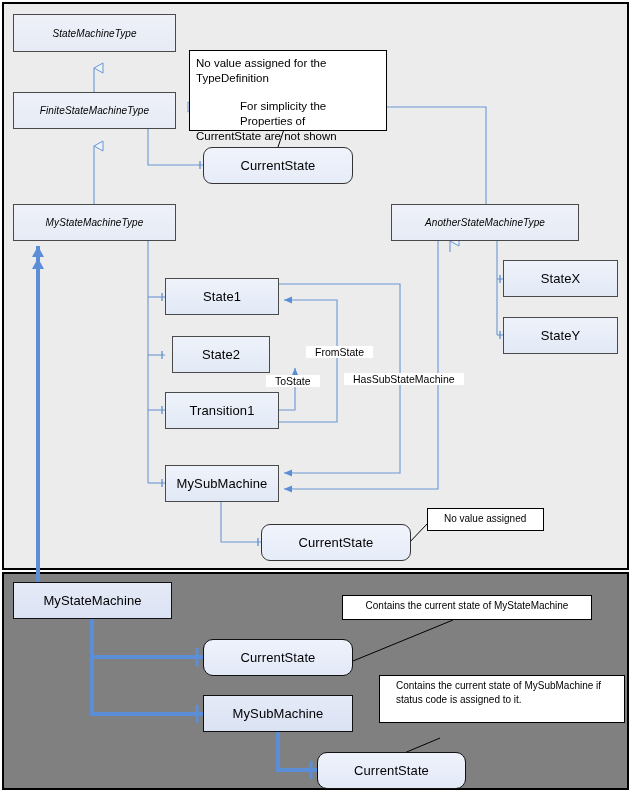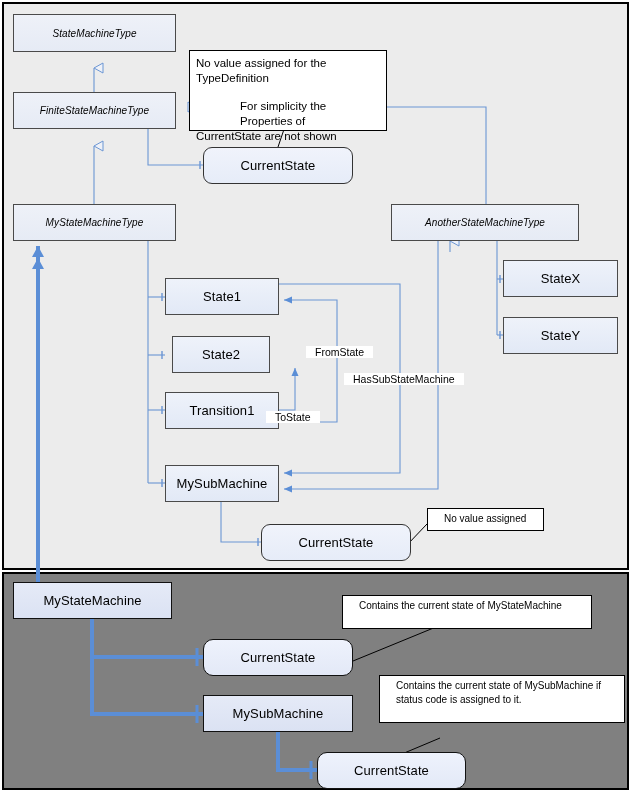--- a/index.html
+++ b/index.html
@@ -200,21 +200,21 @@
 
   <div class="node obj" style="left:503px;top:260px;width:115px;height:37px;text-align:right;">
     <span>StateX</span>
   </div>
 
   <div class="node obj" style="left:503px;top:317px;width:115px;height:37px;">
     <span>StateY</span>
   </div>
 
   <div class="elabel" style="left:306px;top:346px;">FromState</div>
-  <div class="elabel" style="left:266px;top:375px;margin-top:36px;">ToState</div>
+  <div class="elabel" style="left:266px;top:375px;">ToState</div>
   <div class="elabel" style="left:344px;top:373px;">HasSubStateMachine</div>
 
   <div class="note" style="left:189px;top:10px;width:198px;height:81px;margin-top:40px;">
     <p>No value assigned for the TypeDefinition</p>
     <p class="gap">For simplicity the Properties of</p>
     <p>CurrentState are not shown</p>
   </div>
 
   <div class="note small" style="left:427px;top:508px;width:117px;height:23px;">
     <p>No value assigned</p>
@@ -229,21 +229,21 @@
   </div>
 
   <div class="node inst" style="left:203px;top:695px;width:150px;height:37px;">
     <span>MySubMachine</span>
   </div>
 
   <div class="node instvar" style="left:317px;top:752px;width:149px;height:37px;">
     <span>CurrentState</span>
   </div>
 
-  <div class="note small" style="left:342px;top:595px;width:250px;height:34px;">
+  <div class="note small" style="left:342px;top:595px;width:250px;height:25px;text-align:center;">
     <p>Contains the current state of MyStateMachine</p>
   </div>
 
   <div class="note small" style="left:379px;top:675px;width:246px;height:48px;">
     <p>Contains the current state of MySubMachine if</p>
     <p>status code is assigned to it.</p>
   </div>
 
 </div>
 

